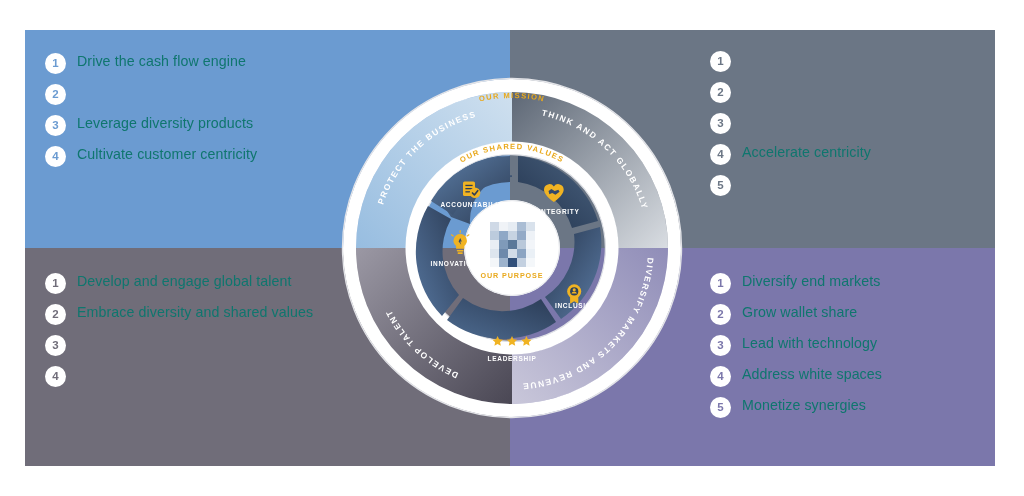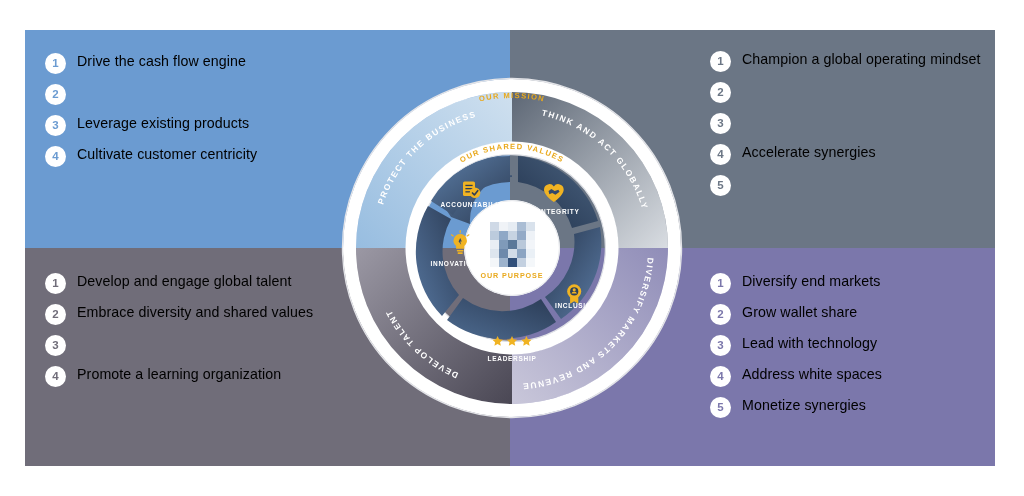--- a/index.html
+++ b/index.html
@@ -22,21 +22,21 @@
   #list-br{left:710px;top:272px;width:300px;}
 
   .li{display:flex;align-items:flex-start;margin-bottom:9px;}
   .num{flex:0 0 auto;width:21px;height:21px;border-radius:50%;background:#ffffff;
        display:flex;align-items:center;justify-content:center;
        font-size:11.5px;font-weight:bold;line-height:1;margin-top:1px;}
   #list-tl .num{color:#6b9bd1;}
   #list-tr .num{color:#6b7685;}
   #list-bl .num{color:#706d79;}
   #list-br .num{color:#7b77ab;}
-  .ltxt{margin-left:11px;color:#000000;font-size:14.2px;line-height:1.32;
+  .ltxt{margin-left:11px;color:#0f766e;font-size:14.2px;line-height:1.32;
         letter-spacing:.1px;white-space:pre-line;}
 
   
   #wheel{position:absolute;left:332px;top:34px;width:360px;height:428px;z-index:8;}
   #wheel svg{display:block;}
   .arcLabel{font-family:"Liberation Sans",sans-serif;fill:#ffffff;
             font-size:8.4px;font-weight:bold;letter-spacing:1.5px;}
   .gold{fill:#e9a91d;font-size:7.6px;font-weight:bold;letter-spacing:1.3px;
         font-family:"Liberation Sans",sans-serif;}
   .valLabel{fill:#ffffff;font-size:6.5px;font-weight:bold;letter-spacing:.7px;
@@ -58,63 +58,61 @@
   <div class="list" id="list-tl">
     <div class="li">
       <div class="num">1</div>
       <div class="ltxt">Drive the cash flow engine</div>
     </div>
     <div class="li">
       <div class="num">2</div>
     </div>
     <div class="li">
       <div class="num">3</div>
-      <div class="ltxt">Leverage existing products</div>
+      <div class="ltxt">Leverage diversity products</div>
     </div>
     <div class="li">
       <div class="num">4</div>
       <div class="ltxt">Cultivate customer centricity</div>
     </div>
   </div>
 
   <div class="list" id="list-tr">
     <div class="li">
       <div class="num">1</div>
-      <div class="ltxt">Champion a global operating mindset</div>
     </div>
     <div class="li">
       <div class="num">2</div>
     </div>
     <div class="li">
       <div class="num">3</div>
     </div>
     <div class="li">
       <div class="num">4</div>
-      <div class="ltxt">Accelerate synergies</div>
+      <div class="ltxt">Accelerate centricity</div>
     </div>
     <div class="li">
       <div class="num">5</div>
     </div>
   </div>
 
   <div class="list" id="list-bl">
     <div class="li">
       <div class="num">1</div>
       <div class="ltxt">Develop and engage global talent</div>
     </div>
     <div class="li">
       <div class="num">2</div>
       <div class="ltxt">Embrace diversity and shared values</div>
     </div>
     <div class="li">
       <div class="num">3</div>
     </div>
     <div class="li">
       <div class="num">4</div>
-      <div class="ltxt">Promote a learning organization</div>
     </div>
   </div>
 
   <div class="list" id="list-br">
     <div class="li">
       <div class="num">1</div>
       <div class="ltxt">Diversify end markets</div>
     </div>
     <div class="li">
       <div class="num">2</div>

